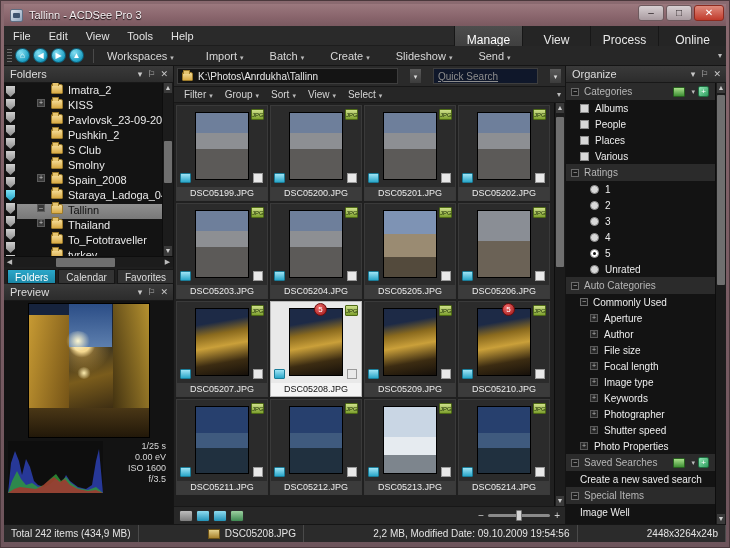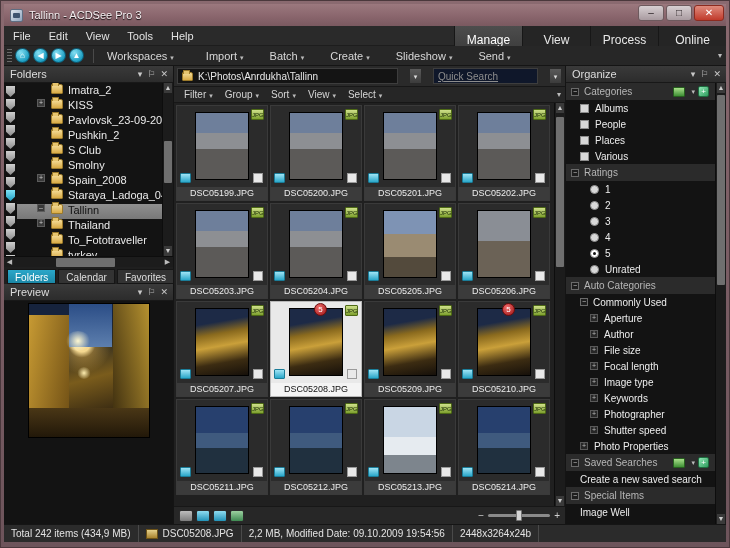--- a/index.html
+++ b/index.html
@@ -225,21 +225,21 @@
   .radio { width:9px; height:9px; border-radius:50%; background:#d8d8d8; border:1px solid #8d8d8d;
            margin-right:6px; flex:0 0 auto; position:relative; }
   .radio.on { background:#fff; }
   .radio.on:after { content:""; position:absolute; left:2px; top:2px; width:3px; height:3px;
                     border-radius:50%; background:#111; }
   .plus { width:8px; height:8px; border:1px solid #5a5a5a; background:#272727; color:#bbb;
           font-size:7px; line-height:6px; text-align:center; margin-right:6px; flex:0 0 auto; }
 
   
   .statusbar { height:18px; background:#2b2b2b; display:flex; align-items:center;
-               border-top:1px solid #151515; color:#e4e4e4; font-size:10px; }
+               border-top:1px solid #151515; color:#e4e4e4; font-size:10px;justify-content:space-between; }
   .sb-cell { padding:0 7px; height:100%; display:flex; align-items:center;
              border-right:1px solid #4a4a4a; white-space:nowrap; }
   .sb-ico { width:12px; height:10px; background: linear-gradient(180deg,#e4d08a,#a8832e);
             border:1px solid #6d5318; margin-right:5px; }
 </style>
 </head>
 <body>
 
 <div id="app">
 
@@ -418,20 +418,35 @@
           </span>
         </div>
         <div class="preview-img">
           <div class="pv-sky"></div>
           <div class="pv-wallL"></div>
           <div class="pv-wallR"></div>
           <div class="pv-glow"></div>
           <div class="pv-glow2"></div>
           <div class="pv-ground"></div>
         </div>
+        <div class="exif-row">
+          <div class="histo">
+            <svg width="95" height="52" viewBox="0 0 95 52">
+              <polygon points="0,52 3,22 7,10 11,20 14,34 18,18 22,26 26,40 30,44 36,46 42,43 48,38 54,42 58,34 62,40 70,46 78,48 84,44 88,20 91,8 95,52" fill="#2b3fb0" opacity="0.85"></polygon>
+              <polygon points="0,52 4,40 9,30 13,38 18,44 24,42 30,46 36,44 42,38 48,33 53,40 58,36 63,42 70,47 80,49 88,46 95,52" fill="#2f9c3a" opacity="0.8"></polygon>
+              <polygon points="0,52 6,48 12,46 20,47 28,48 34,45 40,40 46,36 52,41 57,38 62,44 70,48 80,50 88,49 95,52" fill="#b62b2b" opacity="0.75"></polygon>
+            </svg>
+          </div>
+          <div class="exif">
+            <div>1/25 s</div>
+            <div>0.00 eV</div>
+            <div>ISO 1600</div>
+            <div>f/3.5</div>
+          </div>
+        </div>
       </div>
     </div>
 
     <div class="centercol">
       <div class="pathbar">
         <div class="pathbox">
           <span class="fldico"></span>
           <span class="pathtext">K:\Photos\Anrdukha\Tallinn</span>
         </div>
         <div class="ddbtn">▾</div>

